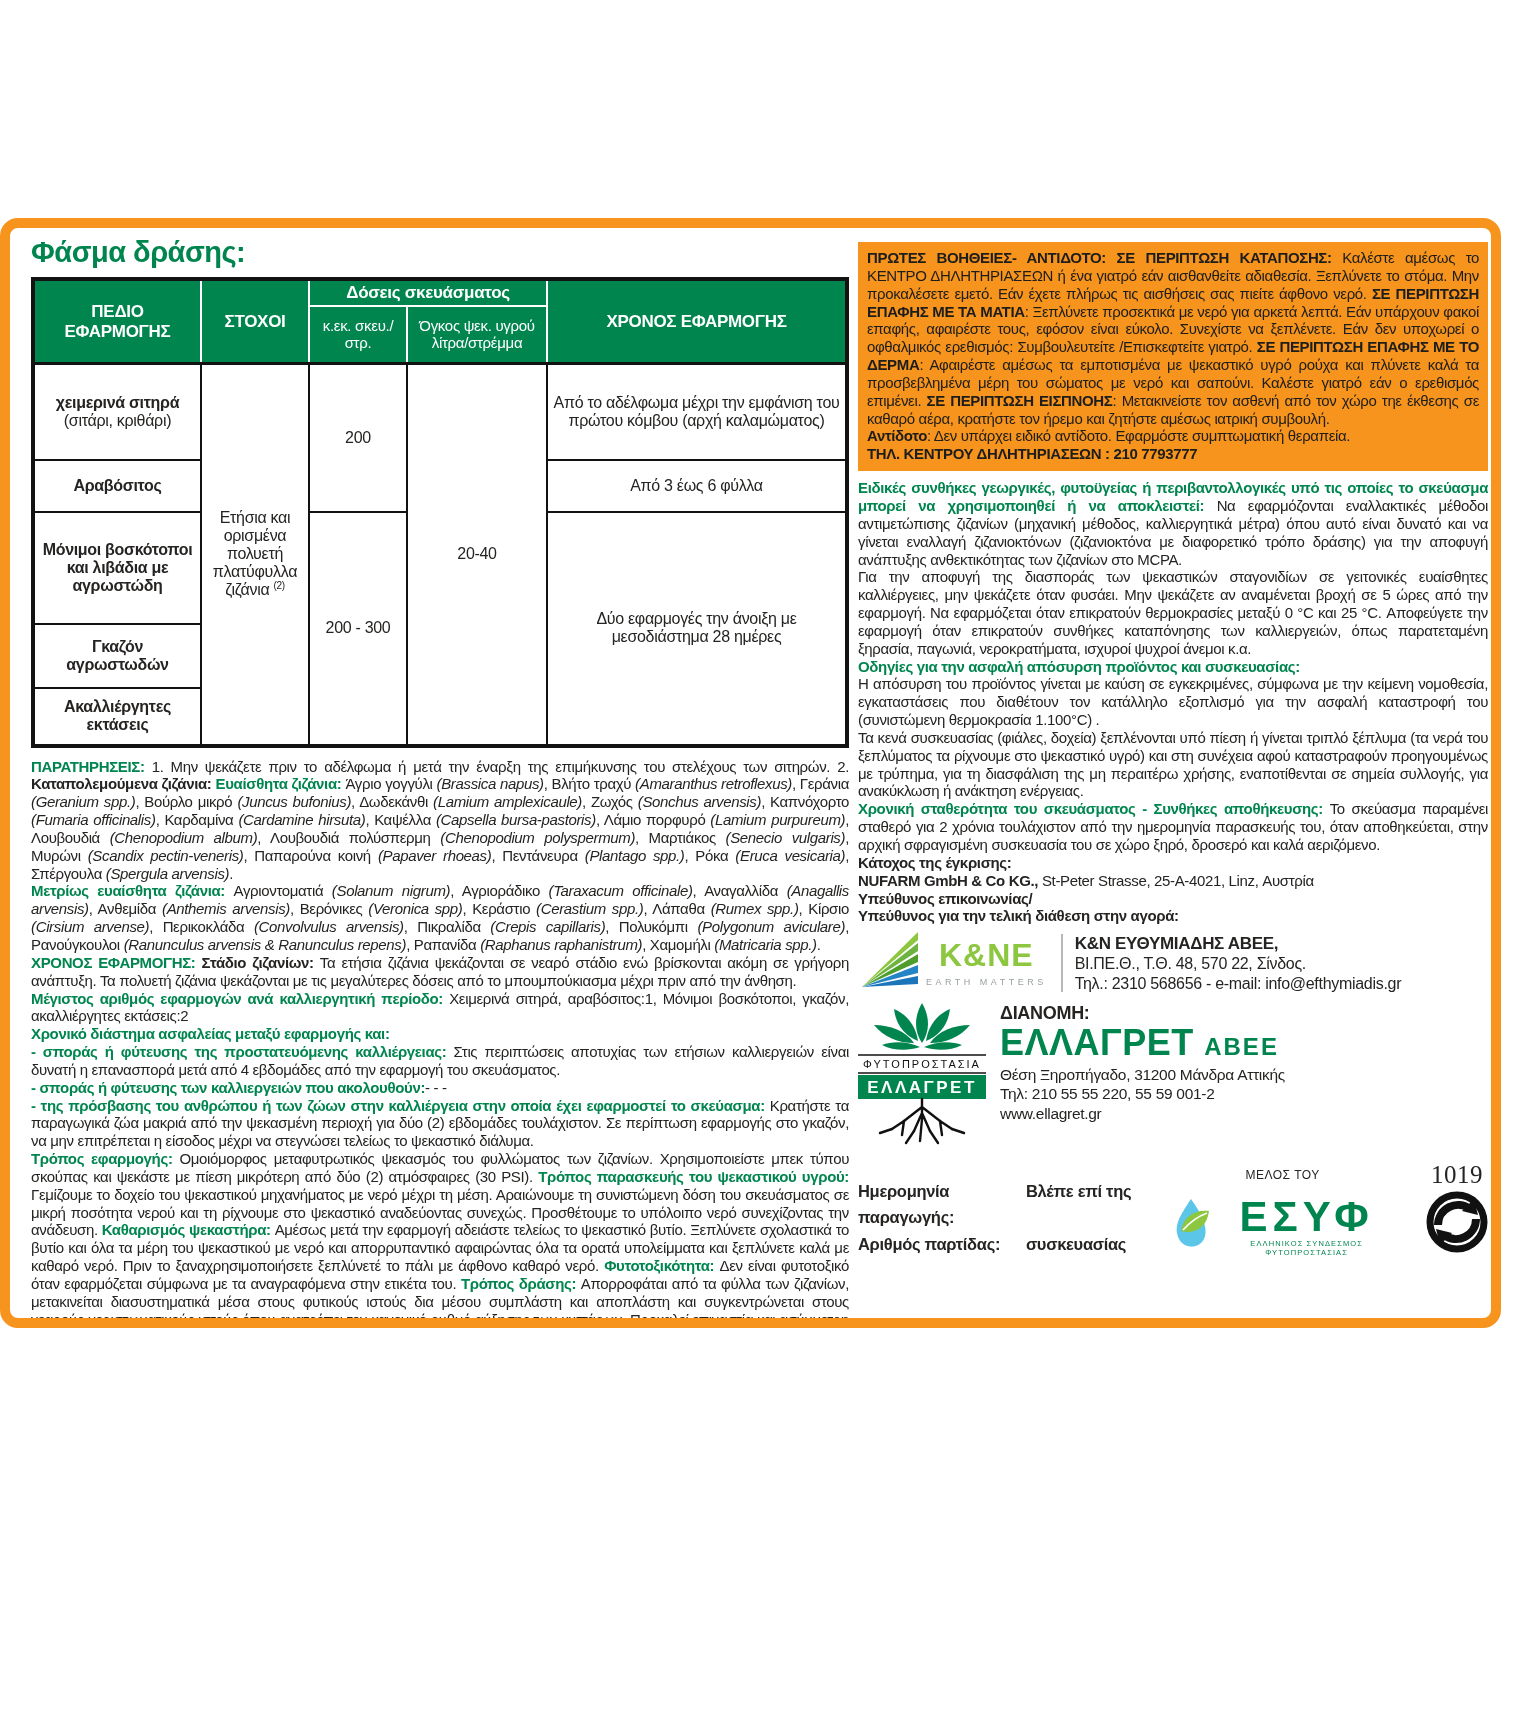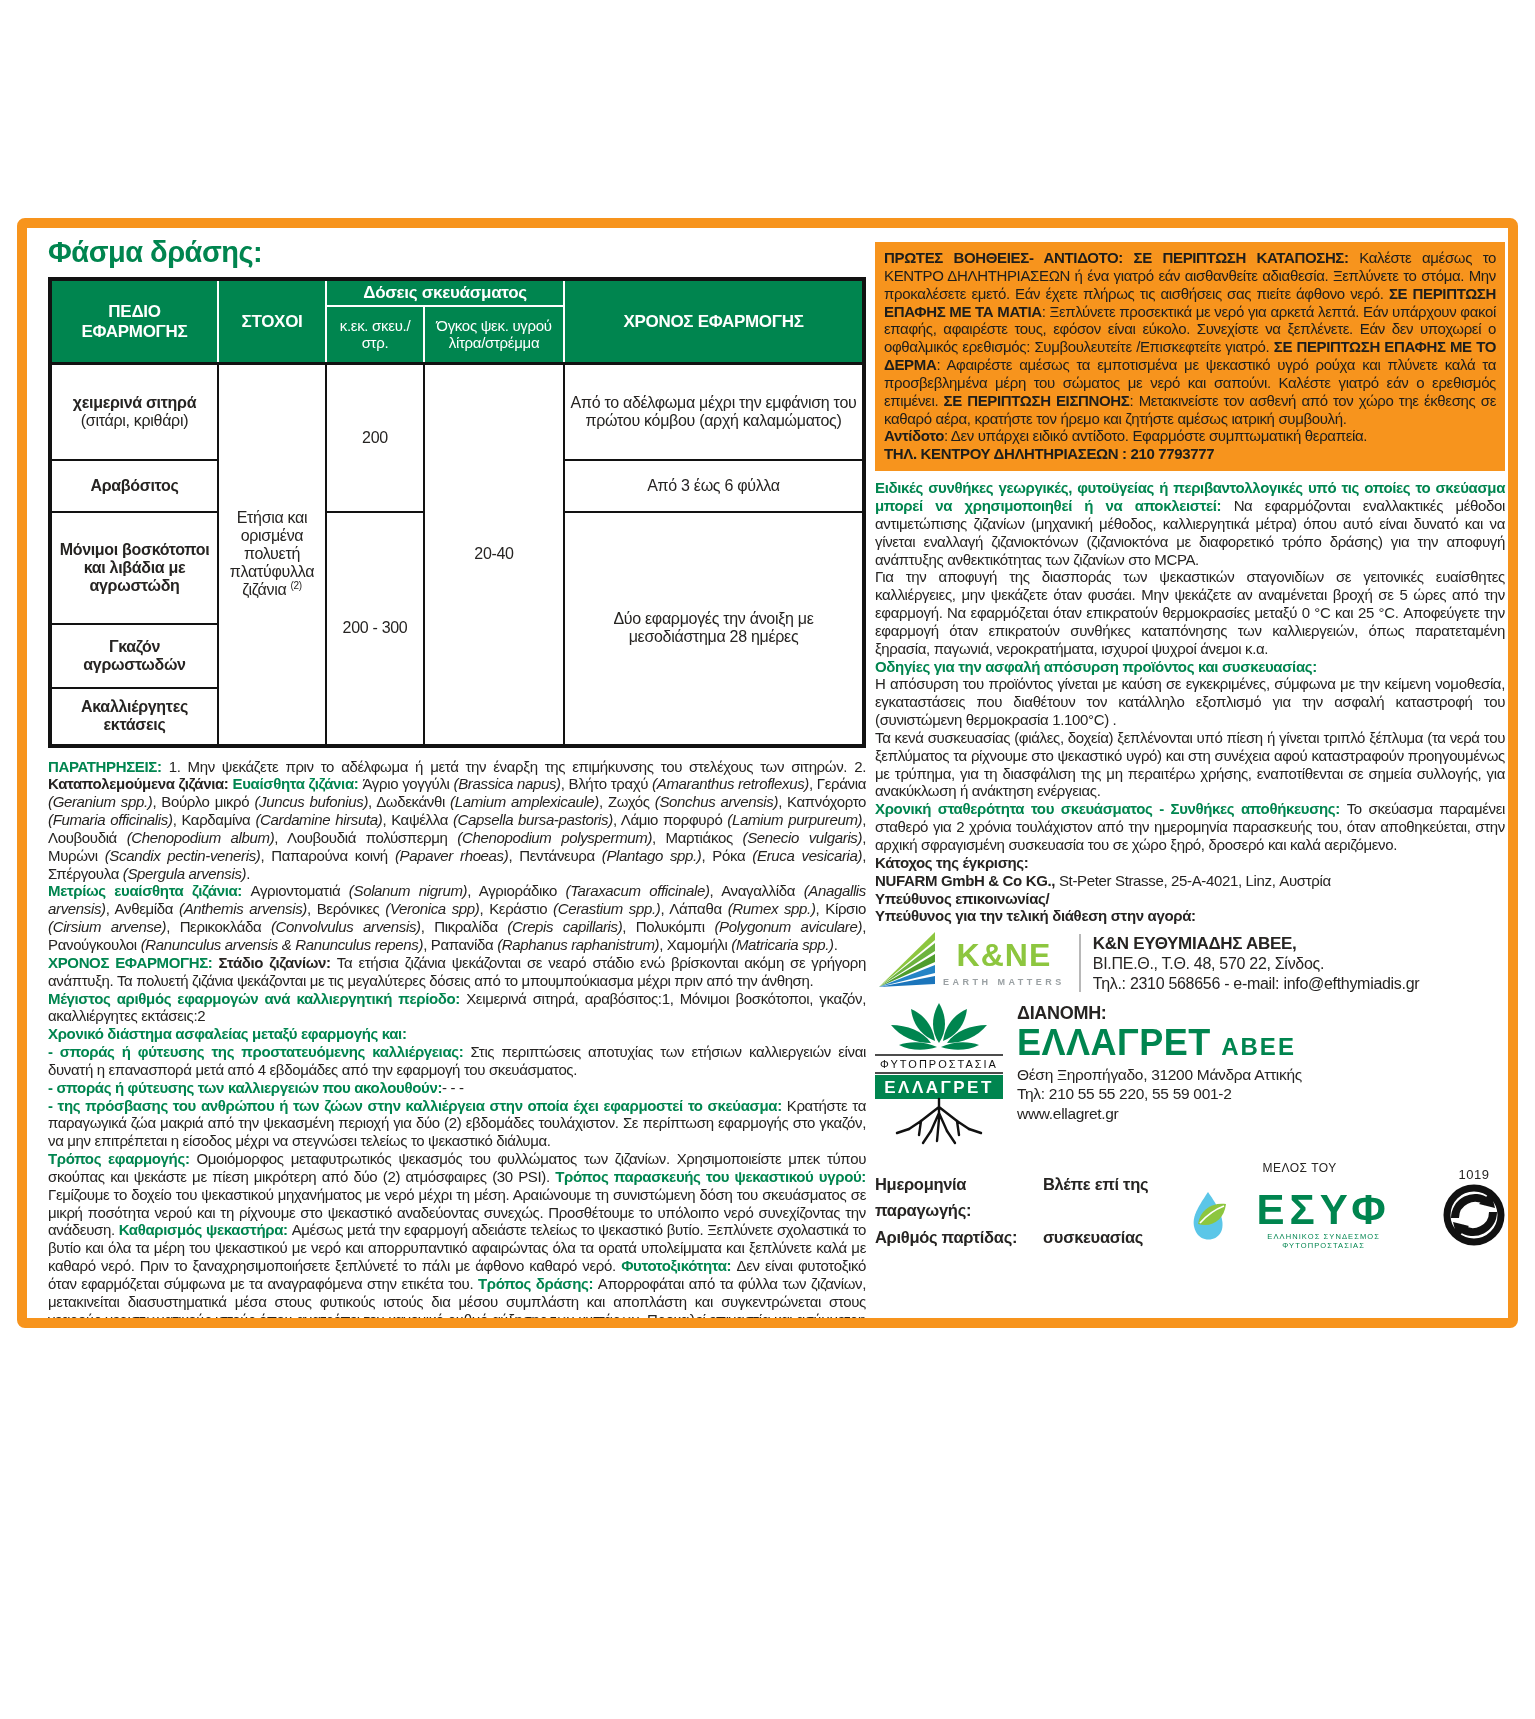--- a/index.html
+++ b/index.html
@@ -2,22 +2,22 @@
 <html><head>
 <meta charset="utf-8">
 <style>
   html,body{margin:0;padding:0;}
   body{
     width:1535px;height:1719px;position:relative;background:#fff;
     font-family:"Liberation Sans",sans-serif;color:#262422;
     -webkit-font-smoothing:antialiased;
   }
   .frame{
-    position:absolute;left:17px;top:218px;width:1501px;height:1110px;
-    border:10px solid #F7941D;border-radius:8px;box-sizing:border-box;
+    position:absolute;left:0;top:218px;width:1501px;height:1110px;
+    border:10px solid #F7941D;border-radius:18px;box-sizing:border-box;
     background:#fff;overflow:hidden;
   }
   .col-left{position:absolute;left:21px;top:8px;width:818px;}
   .col-right{position:absolute;left:848px;top:14px;width:630px;}
 
   .page-title{
     color:#00854F;font-size:29px;font-weight:bold;margin:0 0 8px 0;
     letter-spacing:-0.5px;
   }
 
@@ -51,21 +51,21 @@
   
   .first-aid{background:#F7941D;padding:7px 9px 8px 9px;color:#1D1D1B;}
   .first-aid .rp{letter-spacing:-0.35px;}
   .right-sections{margin-top:8px;}
 
   
   .kne-row{display:flex;align-items:center;margin-top:6px;}
   .kne-mark{display:flex;align-items:center;}
   .kne-word{margin-left:6px;text-align:center;}
   .kne-name{color:#8DC63F;font-weight:bold;font-size:32px;line-height:1;letter-spacing:1px;}
-  .kne-sub{color:#9aa0a3;font-size:9px;letter-spacing:3.5px;margin-top:6px;font-weight:bold;}
+  .kne-sub{color:#9aa0a3;font-size:9px;letter-spacing:3.5px;margin-top:6px;}
   .kne-div{width:2px;height:58px;background:#b8b8b8;margin:0 12px 0 14px;}
   .kne-addr{font-size:16px;line-height:1.25;letter-spacing:-0.3px;}
   .kne-company{font-weight:bold;font-size:17px;}
 
   
   .ellagret-row{display:flex;margin-top:4px;}
   .ellagret-right{margin-left:14px;padding-top:4px;}
   .dist-label{font-weight:bold;font-size:18px;letter-spacing:-0.3px;}
   .ellagret-name{color:#00854F;font-weight:bold;font-size:36px;line-height:1.05;letter-spacing:0.5px;}
   .ellagret-abee{font-size:24px;letter-spacing:2px;}
@@ -75,21 +75,21 @@
   .bottom-row{display:flex;margin-top:10px;align-items:flex-end;}
   .production{font-size:16.5px;line-height:1.6;letter-spacing:-0.3px;}
   .prod-grid{display:grid;grid-template-columns:auto auto;font-weight:bold;}
   .esyf{margin-left:38px;text-align:center;}
   .esyf-member{font-size:12px;margin-bottom:15px;letter-spacing:0.5px;}
   .esyf-logo{display:flex;align-items:center;}
   .esyf-text{margin-left:4px;}
   .esyf-name{color:#00854F;font-weight:bold;font-size:42px;line-height:0.9;letter-spacing:5px;}
   .esyf-sub{color:#00854F;font-size:7.5px;letter-spacing:1.1px;margin-top:3px;font-weight:normal;}
   .recycle-box{margin-left:30px;text-align:center;}
-  .recycle-code{font-size:13px;margin-bottom:2px;letter-spacing:0.5px;}
+  .recycle-code{font-size:25px;margin-bottom:2px;letter-spacing:0.5px;font-family:Liberation Serif, serif;}
 </style>
 </head>
 <body>
 
 <div class="frame">
 
   <div class="col-left">
     <h1 class="page-title">Φάσμα δράσης:</h1>
 
     <table class="spectrum">

